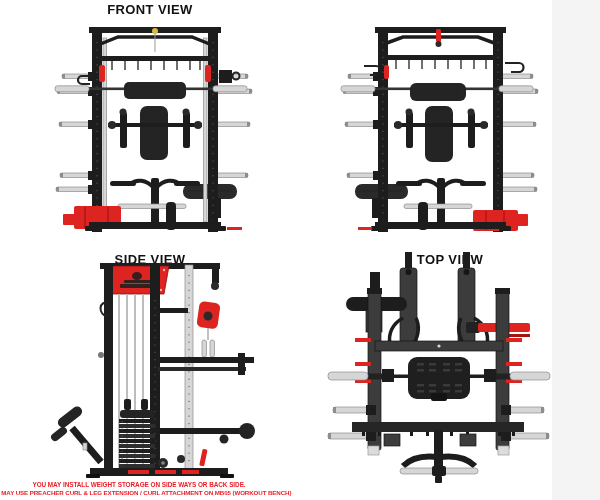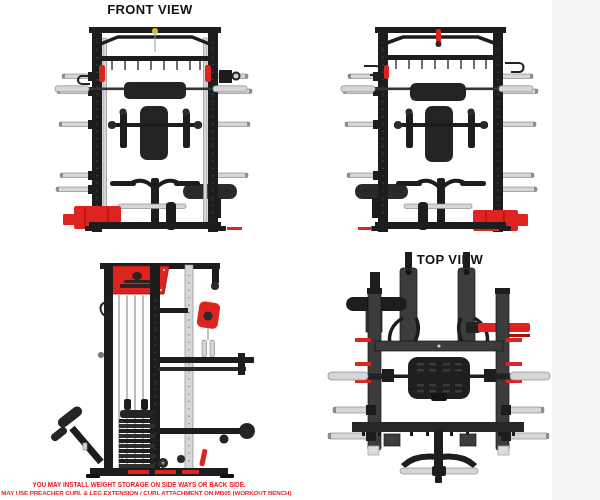--- a/index.html
+++ b/index.html
@@ -277,20 +277,21 @@
       <g>
         <rect class="c-blk" x="75" y="222" width="131" height="7"></rect>
         <rect class="c-blk" x="71" y="226" width="12" height="5" rx="1"></rect>
         <rect class="c-blk" x="199" y="226" width="12" height="5" rx="1"></rect>
         <rect class="c-red" x="58" y="227" width="14" height="3"></rect>
       </g>
     </svg>
   </div>
 
   <div class="quadrant q-side">
+    <div class="view-title">SIDE VIEW</div>
     <svg class="illus" viewBox="0 0 300 250">
 
       <g>
         <rect class="c-blk" x="100" y="13" width="120" height="6"></rect>
         <rect class="c-blk" x="212" y="13" width="7" height="20"></rect>
         <circle cx="215" cy="36" r="4" class="c-dk"></circle>
         <polygon class="c-red" points="104,16 169,16 164,44 109,44" stroke="#8c0f0c" stroke-width="0.8"></polygon>
         <circle cx="109" cy="20" r="1.2" fill="#f1b3b0"></circle>
           <circle cx="164" cy="20" r="1.2" fill="#f1b3b0"></circle>
         <circle cx="112" cy="40" r="1.2" fill="#f1b3b0"></circle>

